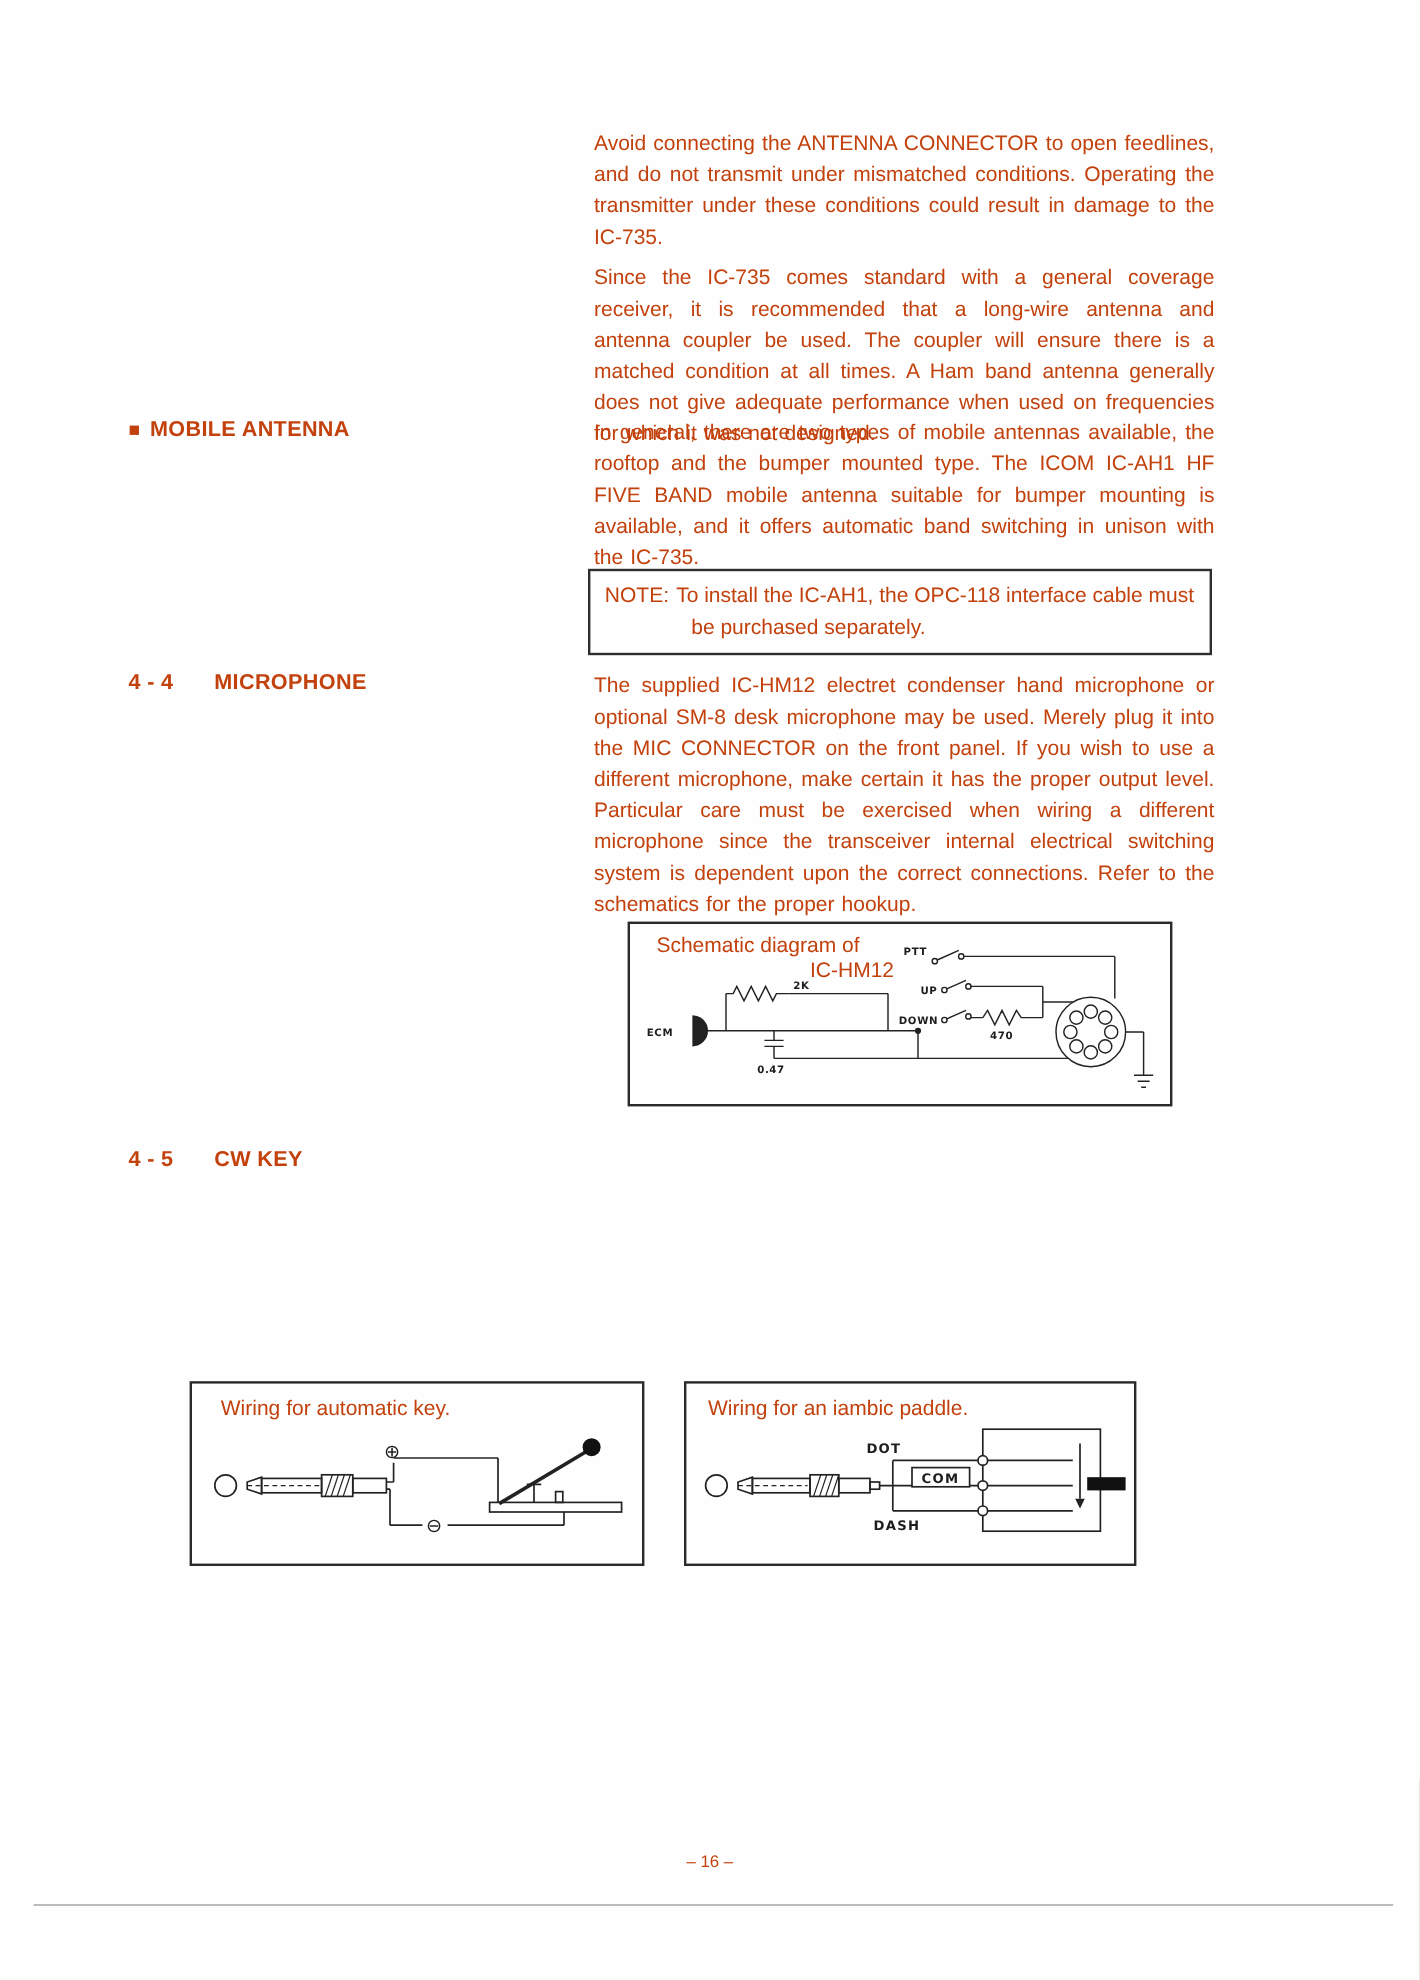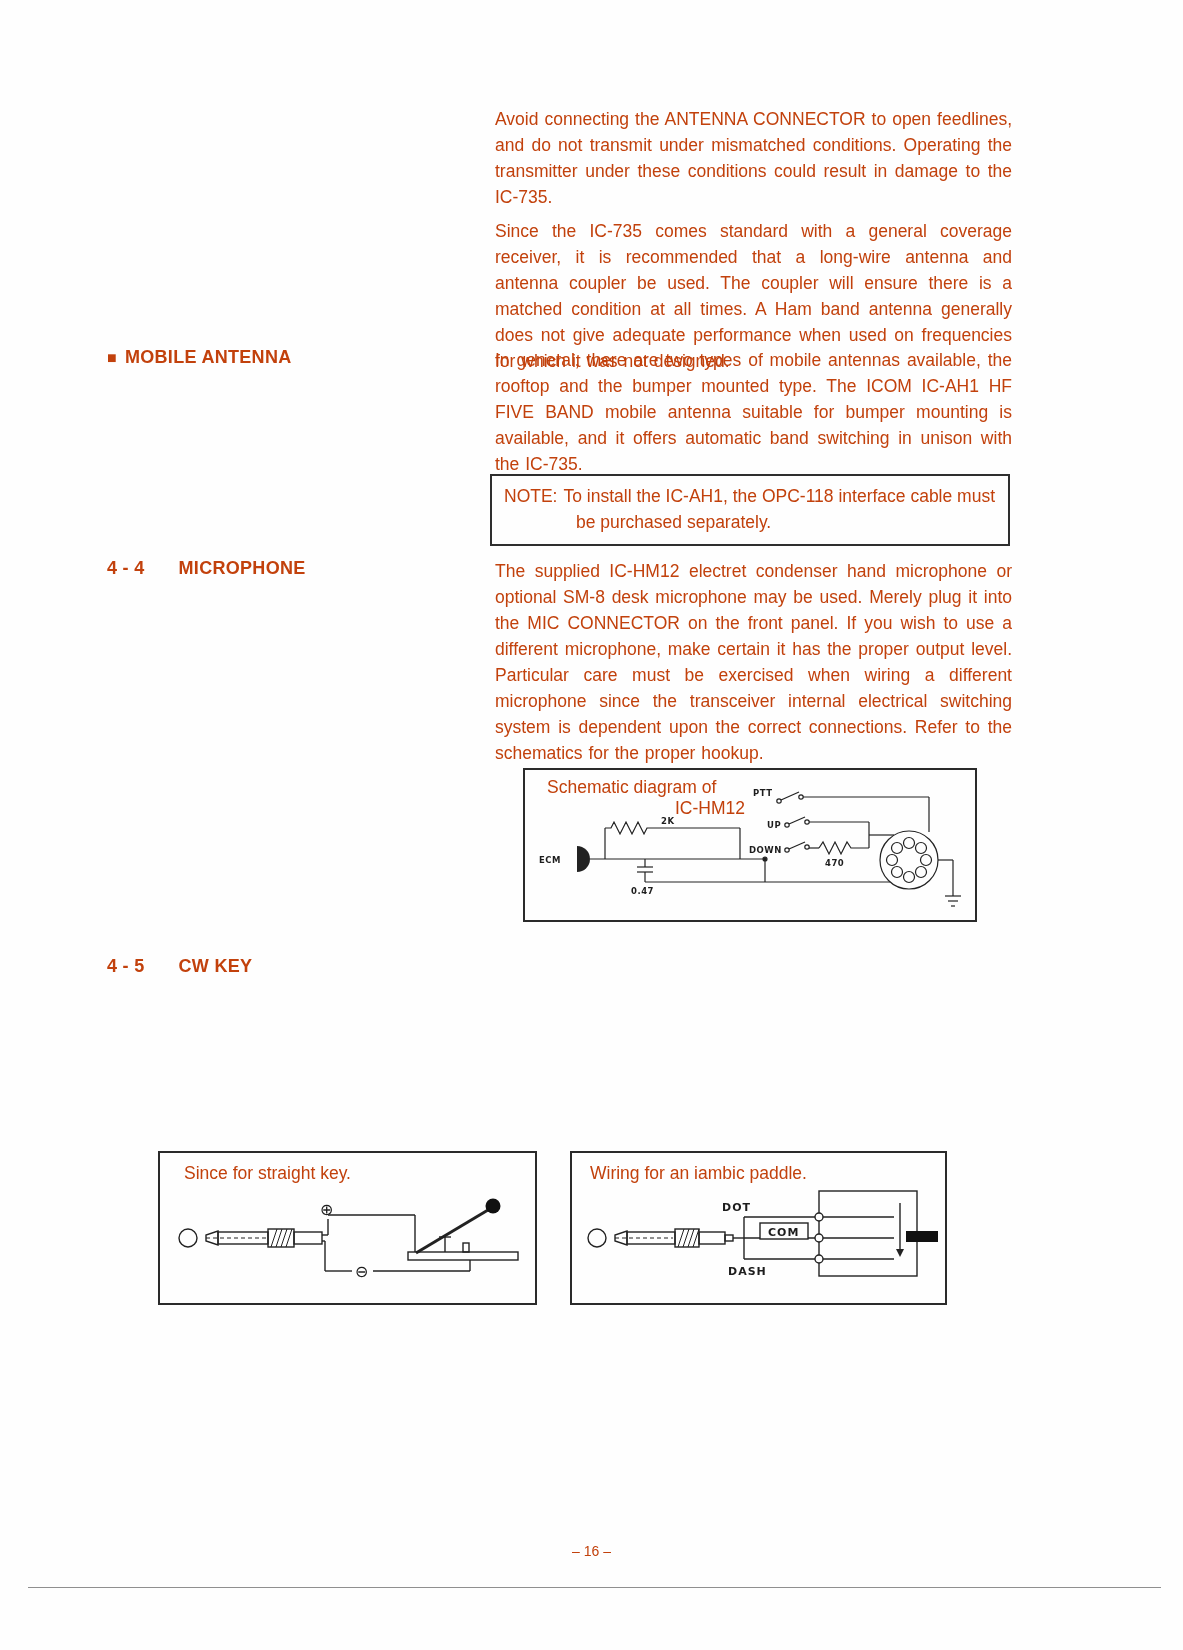--- a/index.html
+++ b/index.html
@@ -173,21 +173,21 @@
   </div>
 
   <div class="abs heading" style="top:956px">
     <span class="num">4 - 5</span>
     <span>CW KEY</span>
   </div>
 
 
 
   <div class="abs diagram-box" style="left:158px; top:1151px; width:375px; height:150px;">
-    <div class="diag-caption" style="left:24px; top:10px;">Since for straight key.</div>
+    <div class="diag-caption" style="left:24px; top:10px;">Wiring for automatic key.</div>
     <svg class="diag" width="371" height="146" viewBox="0 0 371 146">
       <g stroke="#222" stroke-width="1.4" fill="none">
 
         <circle cx="28" cy="85" r="9"></circle>
         <polygon points="58,78 58,92 46,88 46,82"></polygon>
         <rect x="58" y="79" width="50" height="12"></rect>
         <line x1="46" y1="85" x2="106" y2="85" stroke-dasharray="4,3" stroke-width="1"></line>
         <rect x="108" y="76" width="26" height="18"></rect>
         <line x1="111" y1="94" x2="117" y2="76" stroke-width="1"></line>
         <line x1="116" y1="94" x2="122" y2="76" stroke-width="1"></line>

